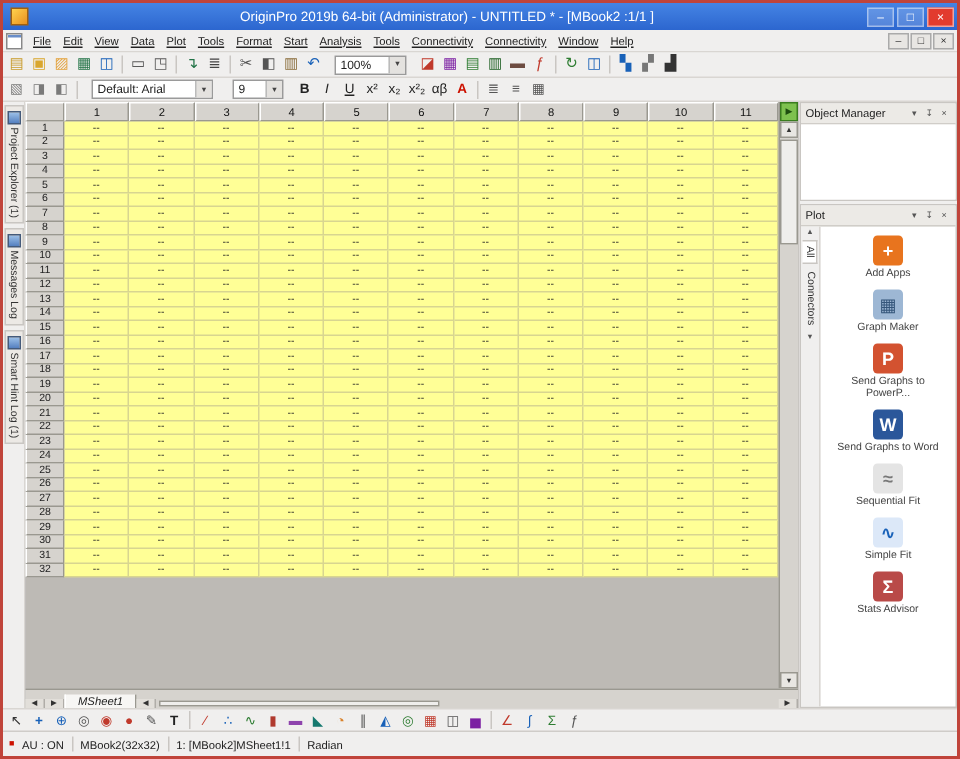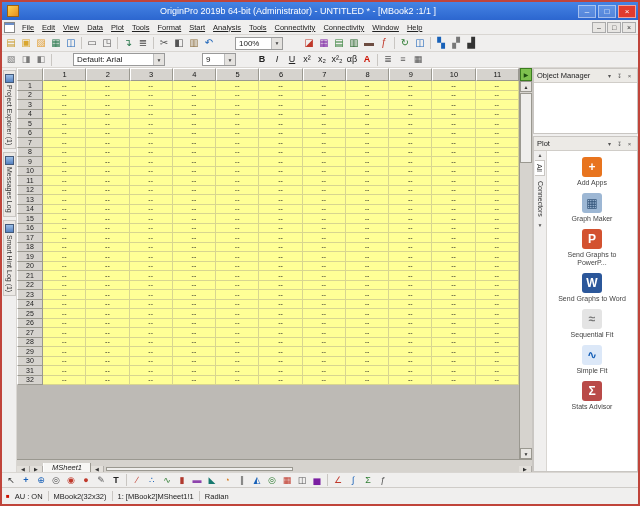--- a/index.html
+++ b/index.html
@@ -21,25 +21,25 @@
 .mdibtns{margin-left:auto;display:flex;gap:1px;}
 .mdibtn{width:14px;height:11px;border:1px solid #aaa;background:#e8e6e3;display:flex;align-items:center;justify-content:center;font-size:7px;color:#333;}
 
 .toolbar{display:flex;align-items:center;background:#f0efee;border-bottom:1px solid #d9d6d2;padding:0 2px;gap:1px;}
 .tb1{flex:0 0 17px;height:17px;}
 .tb2{flex:0 0 16px;height:16px;}
 .igroup{display:flex;align-items:center;gap:1px;}
 .tbi{min-width:14px;height:14px;padding:0 1px;display:inline-flex;align-items:center;justify-content:center;font-size:10px;line-height:1;white-space:nowrap;}
 .tb2 .tbi{font-size:9px;}
 .sep{width:1px;height:12px;background:#c9c6c2;margin:0 2px;}
-.combo{height:13px;background:#fff;border:1px solid #9a9a9a;display:flex;align-items:center;font-size:8px;margin:0 18px;}
+.combo{height:13px;background:#fff;border:1px solid #9a9a9a;display:flex;align-items:center;font-size:8px;margin:0 6px;}
 .combo .val{flex:1;padding:0 3px;white-space:nowrap;overflow:hidden;}
 .combo .arr{width:11px;height:100%;background:#e4e2df;border-left:1px solid #bbb;display:flex;align-items:center;justify-content:center;font-size:5px;color:#444;flex:0 0 11px;}
 .zoom{width:48px;}
-.font{width:92px;}
+.font{width:81px;}
 .fsize{width:34px;}
 
 .main{flex:1;display:flex;min-height:0;}
 .leftdock{flex:0 0 15px;background:#f0efee;border-right:1px solid #d9d6d2;display:flex;flex-direction:column;align-items:center;padding-top:2px;gap:3px;overflow:hidden;}
 .vtab{writing-mode:vertical-rl;width:13px;font-size:7px;color:#333;background:#ece9e5;border:1px solid #c9c6c2;padding:3px 0;display:flex;align-items:center;gap:2px;}
 .vico{width:9px;height:9px;background:linear-gradient(#9cc0e8,#5580c0);border:1px solid #445a7a;writing-mode:horizontal-tb;flex:0 0 9px;}
 .workspace{flex:1;display:flex;flex-direction:column;min-width:0;background:#a8a8a8;}
 .gridwrap{flex:1;display:flex;min-height:0;}
 .gridcol{flex:1;display:flex;flex-direction:column;min-width:0;}
 .headrow{display:flex;flex:0 0 13px;height:13px;}

